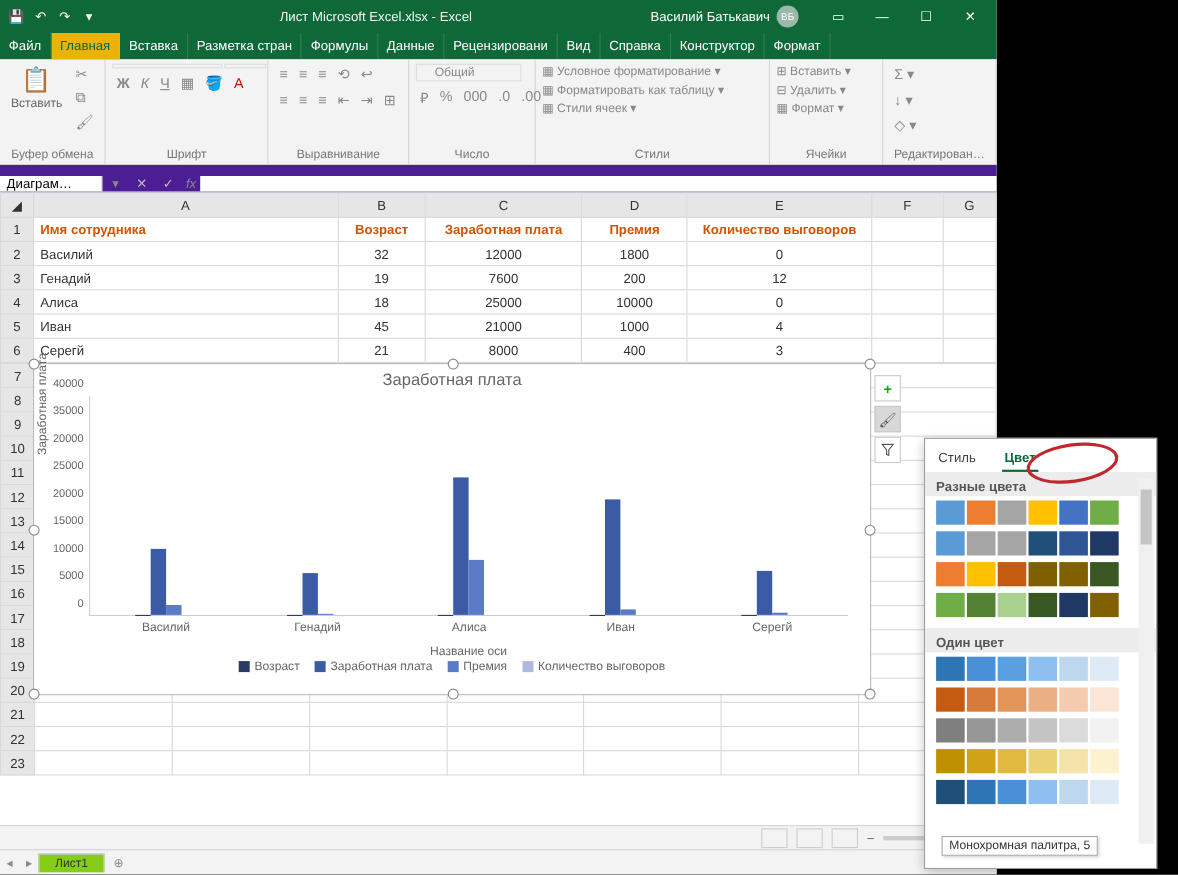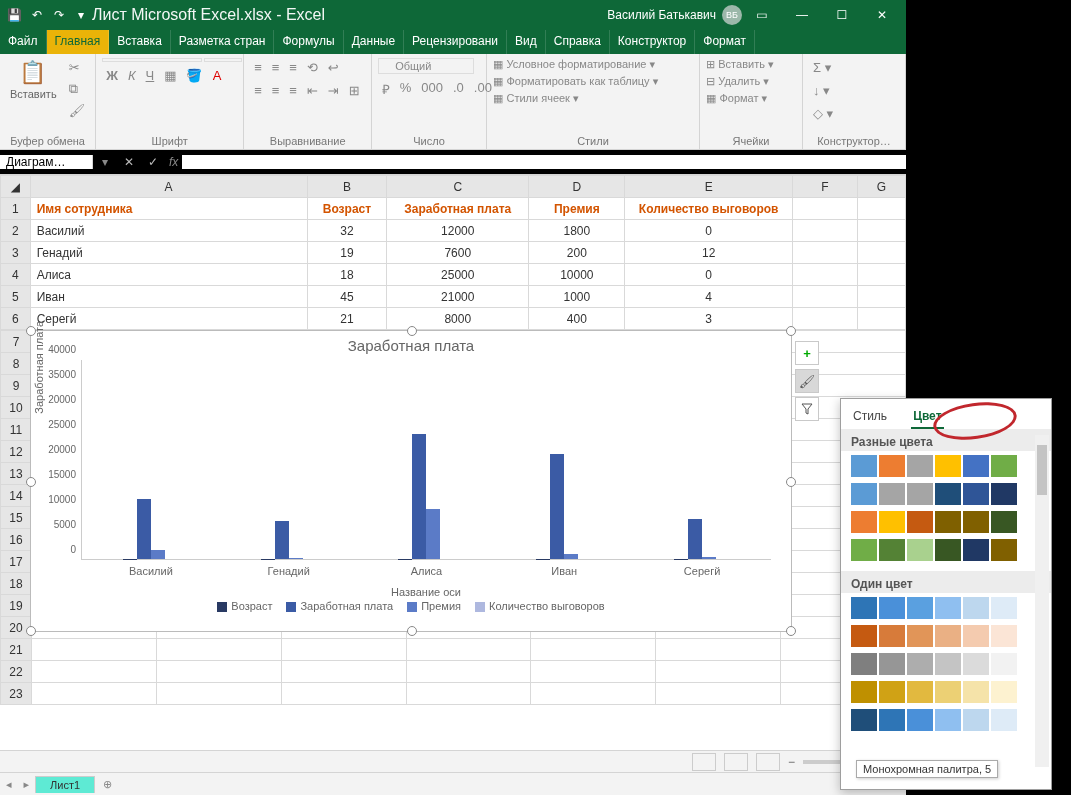--- a/index.html
+++ b/index.html
@@ -1,38 +1,38 @@
 <!DOCTYPE html>
 <html><head>
 <meta charset="utf-8">
 <style>
 html,body{margin:0;padding:0;font-family:"Segoe UI",Arial,sans-serif;font-size:12px;background:#000;color:#333;overflow:hidden}
 .app{width:906px;height:795px;background:#fff;position:relative}
 .qat{height:30px;background:#0e6838;display:flex;align-items:center;color:#fff;padding:0 4px}
 .qat .ico{width:22px;height:22px;display:flex;align-items:center;justify-content:center;font-size:12px;cursor:pointer}
-.qat .title{flex:1;text-align:left;font-size:16px;opacity:.95}
-.qat .user{display:flex;align-items:center;gap:6px;margin-right:0}
+.qat .title{flex:1;text-align:center;font-size:12px;opacity:.95}
+.qat .user{display:flex;align-items:center;gap:6px;margin-right:16px}
 .qat .badge{width:20px;height:20px;border-radius:50%;background:#9cb8aa;color:#fff;font-size:9px;display:flex;align-items:center;justify-content:center}
 .winbtns{display:flex}
 .winbtns div{width:40px;height:30px;display:flex;align-items:center;justify-content:center;font-size:12px;cursor:pointer}
 .tabs{height:24px;background:#0e6838;display:flex;color:#fff;font-size:12px}
 .tabs .tab{padding:4px 8px;cursor:pointer;border-right:1px solid rgba(255,255,255,.15);white-space:nowrap}
 .tabs .tab.active{background:#eab308;color:#0e6838}
 .tabs .right-tabs{margin-left:auto;display:flex}
 .tabs .right-tabs .tab{border:none}
 .ribbon{height:95px;background:#f3f3f3;border-bottom:1px solid #d4d4d4;display:flex;font-size:11px}
 .rgroup{border-right:1px solid #d4d4d4;padding:4px 6px 2px;display:flex;flex-direction:column;justify-content:space-between}
 .rgroup .body{flex:1;display:flex;gap:4px;align-items:flex-start}
 .rgroup .label{text-align:center;color:#777;font-size:11px;padding-top:2px}
 .iconbtn{padding:2px 4px;color:#888;cursor:pointer;font-size:13px}
 .bigbtn{display:flex;flex-direction:column;align-items:center;gap:2px;padding:2px 4px;cursor:pointer;color:#666}
 .bigbtn .glyph{font-size:22px}
 .col{display:flex;flex-direction:column;gap:2px}
 .row{display:flex;gap:2px}
-.namebox{height:24px;border-bottom:1px solid #d4d4d4;display:flex;align-items:center;background:#000000}
+.namebox{height:24px;border-bottom:1px solid #d4d4d4;display:flex;align-items:flex-end;background:#4c1d95}
 .namebox input{border:none;outline:none;font-size:12px;padding:0 6px}
 .namebox .nb-name{width:80px;border-right:1px solid #d4d4d4}
 .namebox .nbbtn{width:24px;text-align:center;color:#888;cursor:pointer}
 .fx{color:#888;font-style:italic;margin:0 4px}
 .sheet{position:relative}
 table.grid{border-collapse:collapse;width:100%}
 table.grid th,table.grid td{border:1px solid #d9d9d9;padding:2px 6px;font-size:12px;background:#fff;height:17px}
 table.grid th{background:#e6e6e6;font-weight:normal;color:#333;text-align:center}
 table.grid .rh{background:#e6e6e6;text-align:center;width:18px}
 table.grid .hdr{color:#d35400;font-weight:bold}
@@ -49,21 +49,21 @@
 .plot .bar{width:14px}
 .plot .xcat{position:absolute;bottom:-18px;font-size:11px;color:#666;transform:translateX(-50%);white-space:nowrap}
 .plot .xlabel{position:absolute;bottom:-38px;left:50%;transform:translateX(-50%);font-size:11px;color:#666}
 .legend{display:flex;gap:14px;justify-content:center;padding:40px 0 6px;font-size:11px;color:#666}
 .legend .sw{width:10px;height:10px;display:inline-block;margin-right:4px;vertical-align:middle}
 .chartbtns{position:absolute;right:-28px;top:10px;display:flex;flex-direction:column;gap:4px}
 .chartbtns div{width:22px;height:22px;border:1px solid #c9c9c9;background:#fff;display:flex;align-items:center;justify-content:center;color:#555;cursor:pointer;font-size:13px}
 .chartbtns div.active{background:#d8d8d8}
 .sheettabs{position:absolute;bottom:0;left:0;right:0;height:22px;background:#f3f3f3;border-top:1px solid #d4d4d4;display:flex;align-items:center;font-size:11px}
 .sheettabs .navbtn{padding:0 6px;color:#888;cursor:pointer}
-.sheettabs .stab{padding:2px 14px;background:#5eead4;border:1px solid #ccc;border-bottom:none;cursor:pointer}
+.sheettabs .stab{padding:2px 14px;background:#84cc16;border:1px solid #ccc;border-bottom:none;cursor:pointer}
 .sheettabs .addsheet{padding:0 8px;color:#888;cursor:pointer}
 .status{height:22px;background:#f3f3f3;border-top:1px solid #d4d4d4;position:absolute;bottom:22px;left:0;right:0;display:flex;align-items:center;justify-content:flex-end;gap:8px;padding:0 8px;color:#666}
 .status .viewbtn{width:22px;height:16px;border:1px solid #ccc;cursor:pointer}
 .status .slider{width:80px;height:4px;background:#ccc;position:relative}
 .status .slider::after{content:"";position:absolute;left:50%;top:-4px;width:4px;height:12px;background:#888}
 .colorpop{position:absolute;left:840px;top:398px;width:210px;height:390px;background:#fff;border:1px solid #9e9e9e;box-shadow:0 3px 10px rgba(0,0,0,.25);z-index:20;font-size:12px}
 .colorpop .cptabs{display:flex;padding:6px 10px 0;gap:22px}
 .colorpop .cptab{padding:4px 2px;cursor:pointer;color:#444}
 .colorpop .cptab.active{color:#0e6838;border-bottom:2px solid #0e6838;font-weight:bold}
 .colorpop .ring{position:absolute;left:92px;top:4px;width:78px;height:30px;border:3px solid #c1272d;border-radius:50%;transform:rotate(-8deg);pointer-events:none}
@@ -191,21 +191,21 @@
        <div style="color:#888">▦ <span>Формат</span> ▾</div>
      </div>
      <div class="label">Ячейки</div>
    </div>
    <div class="rgroup" style="min-width:90px">
      <div class="body col" style="gap:4px">
        <span class="iconbtn">Σ ▾</span>
        <span class="iconbtn">↓ ▾</span>
        <span class="iconbtn">◇ ▾</span>
      </div>
-     <div class="label">Конструктор…</div>
+     <div class="label">Редактирован…</div>
    </div>
  </div>
 
  <div class="namebox">
    <input class="nb-name" value="Диаграм…" style="">
    <span class="nbbtn">▾</span>
    <span class="nbbtn" style="color:#bbb">✕</span>
    <span class="nbbtn" style="color:#bbb">✓</span>
    <span class="fx">fx</span>
    <input style="flex: 1 1 0%;">

